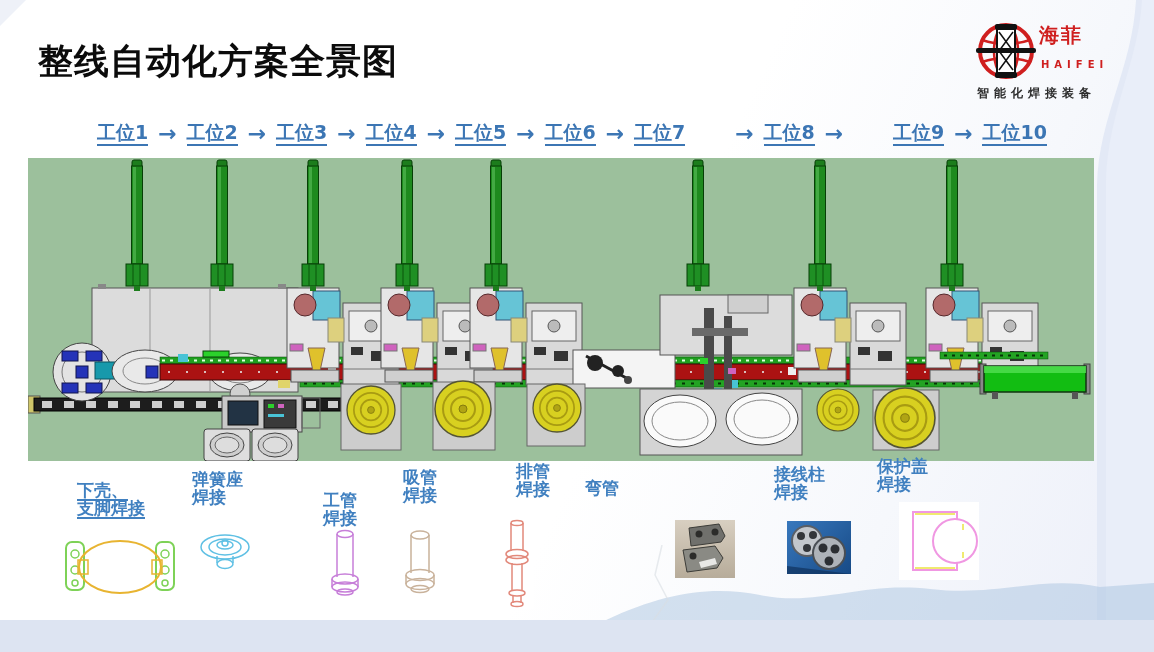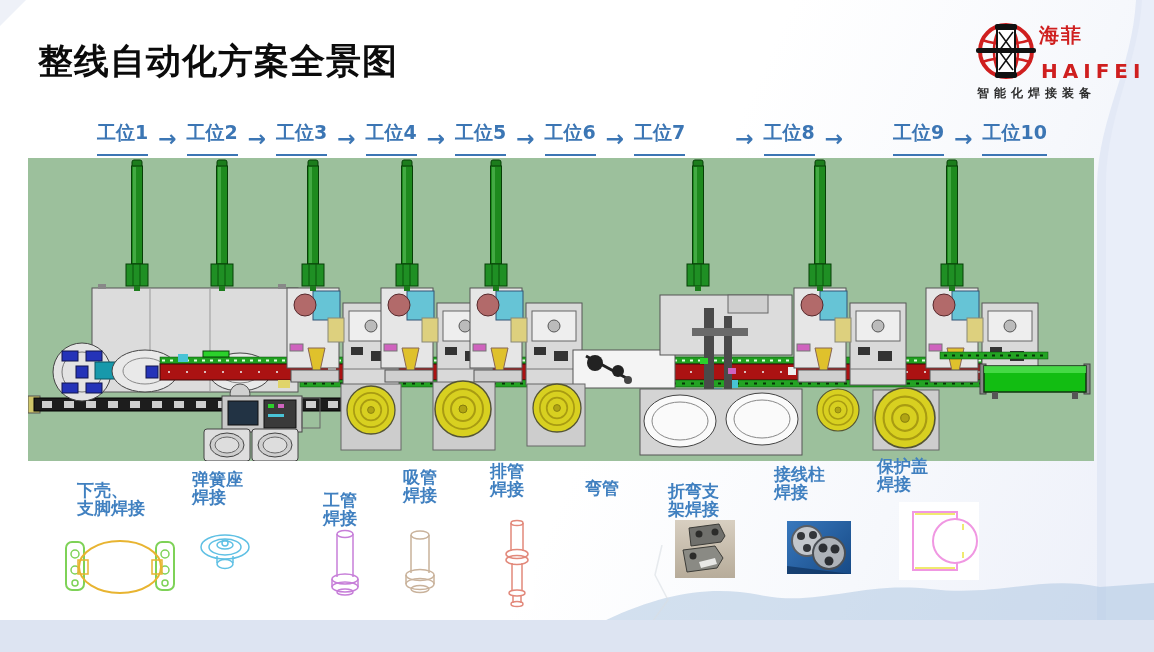--- a/index.html
+++ b/index.html
@@ -8,35 +8,35 @@
          background:linear-gradient(115deg,#ffffff 55%,#f6f8fc 78%,#eceff9 100%);}
   
   .edge-svg{position:absolute;top:0;left:0;width:1154px;height:652px;pointer-events:none;}
   
   .title{position:absolute;left:38px;top:38px;margin:0;font-size:35px;font-weight:800;
          color:#0b0b0b;letter-spacing:1px;}
   
   .logo{position:absolute;left:975px;top:14px;width:170px;height:94px;}
   .logo-globe{position:absolute;left:0;top:4px;}
   .logo-cn{position:absolute;left:64px;top:8px;font-size:20px;font-weight:800;color:var(--brand_red);letter-spacing:2px;}
-  .logo-en{position:absolute;left:66px;top:45px;font-size:20px;font-weight:800;color:var(--brand_red);letter-spacing:5px;}
+  .logo-en{position:absolute;left:66px;top:45px;font-size:10px;font-weight:800;color:var(--brand_red);letter-spacing:5px;}
   .logo-tag{position:absolute;left:2px;top:71px;font-size:12px;font-weight:600;color:#2c2c2c;letter-spacing:5px;white-space:nowrap;}
   
   .flow{position:absolute;left:97px;top:121px;width:950px;display:flex;align-items:center;
         justify-content:space-between;}
   .st{font-size:19px;font-weight:800;color:var(--station_blue);border-bottom:2px solid var(--station_blue);
-      padding-bottom:11px;line-height:22px;white-space:nowrap;}
+      padding-bottom:1px;line-height:22px;white-space:nowrap;}
   .ar{font-size:22px;font-weight:800;color:var(--station_blue);line-height:22px;}
   .sp{width:30px;height:1px;}
   
   .band{position:absolute;left:28px;top:158px;width:1066px;height:303px;background:var(--line_bg_green);}
   
   .proc{position:absolute;width:110px;font-size:17px;font-weight:800;color:var(--process_blue);
         line-height:18px;white-space:nowrap;}
-  .proc.u div{text-decoration-thickness:2px;text-underline-offset:3px;}
+  .proc.u div{text-decoration:underline;text-decoration-thickness:2px;text-underline-offset:3px;}
   
   .icard{position:absolute;background:#ffffff;}
   .photo{position:absolute;overflow:hidden;}
   .thinline{position:absolute;left:25px;top:637px;width:310px;height:1px;background:#9aa0a8;opacity:.7;}
 </style>
 </head>
 <body>
 
 <div class="slide">
 
@@ -282,31 +282,27 @@
       <div>焊接</div>
   </div>
   <div class="proc" style="left:323px;top:491px">
     <div>工管</div>
       <div>焊接</div>
   </div>
   <div class="proc" style="left:403px;top:468px">
     <div>吸管</div>
       <div>焊接</div>
   </div>
-  <div class="proc" style="left:490px;top:462px">
+  <div class="proc" style="left:516px;top:462px">
     <div>排管</div>
       <div>焊接</div>
   </div>
   <div class="proc" style="left:585px;top:479px">
     <div>弯管</div>
       <div></div>
-  </div>
-  <div class="proc" style="left:668px;top:482px">
-    <div>折弯支</div>
-      <div>架焊接</div>
   </div>
   <div class="proc" style="left:774px;top:465px">
     <div>接线柱</div>
       <div>焊接</div>
   </div>
   <div class="proc" style="left:877px;top:457px">
     <div>保护盖</div>
       <div>焊接</div>
   </div>
 

